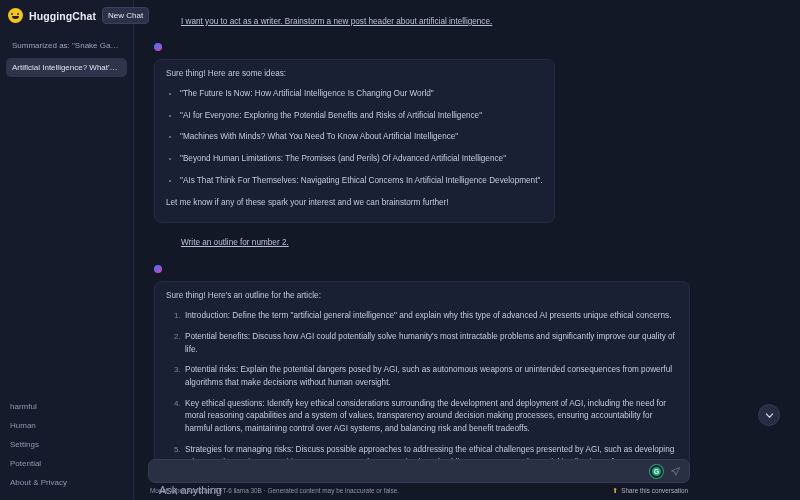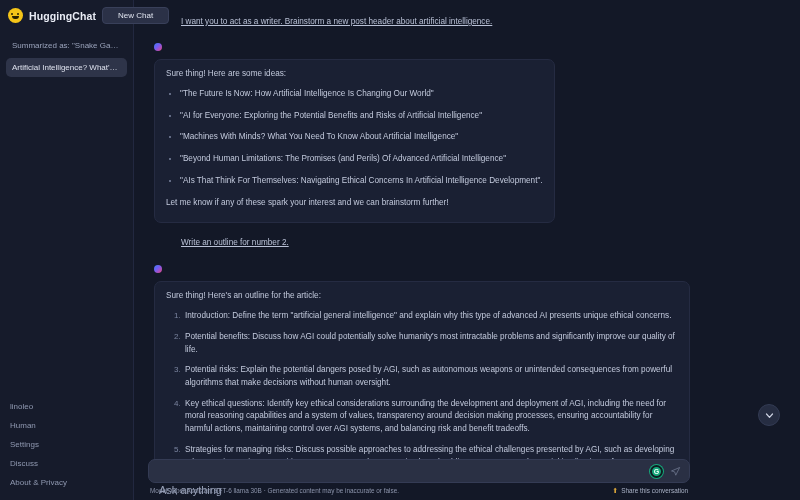--- a/index.html
+++ b/index.html
@@ -42,21 +42,21 @@
     background: #2a2200;
   }
   .brand {
     color: #e9ecf5; font-size: 10.5px; font-weight: bold;
     letter-spacing: .1px; white-space: nowrap;
   }
   .new-chat-btn {
     margin-left: auto;
     background: #2b3147; color: #dfe3ee;
     border: 1px solid #39405a; border-radius: 4px;
-    font-size: 8px; padding: 3px 15px; white-space: nowrap;
+    font-size: 8px; padding: 3px 5px; white-space: nowrap;
     cursor: pointer; font-family: "Liberation Sans", sans-serif;
   }
   .sb-list { padding: 6px 6px 0 6px; display: flex; flex-direction: column; gap: 3px; }
   .sb-chat {
     font-size: 8px; color: #9aa3bb;
     padding: 5px 6px; border-radius: 5px;
     white-space: nowrap; overflow: hidden; text-overflow: ellipsis;
     cursor: pointer;
   }
   .sb-chat.active { background: #2e3449; color: #dde1ed; }
@@ -172,24 +172,24 @@
     </div>
 
     <div class="sb-list">
       <div class="sb-chat">Summarized as: "Snake Game Tut...</div>
       <div class="sb-chat active">Artificial Intelligence? What's that...</div>
     </div>
 
     <div class="sb-spacer"></div>
 
     <div class="sb-footer">
-      <div class="sb-foot-item">linoleo</div>
+      <div class="sb-foot-item">harmful</div>
       <div class="sb-foot-item">Human</div>
       <div class="sb-foot-item">Settings</div>
-      <div class="sb-foot-item">Discuss</div>
+      <div class="sb-foot-item">Potential</div>
       <div class="sb-foot-item">About &amp; Privacy</div>
     </div>
   </aside>
 
   <main class="main">
     <div class="scroll-area">
 
       <div class="msg-user">I want you to act as a writer. Brainstorm a new post header about artificial intelligence.</div>
 
       <div class="msg-assistant">

